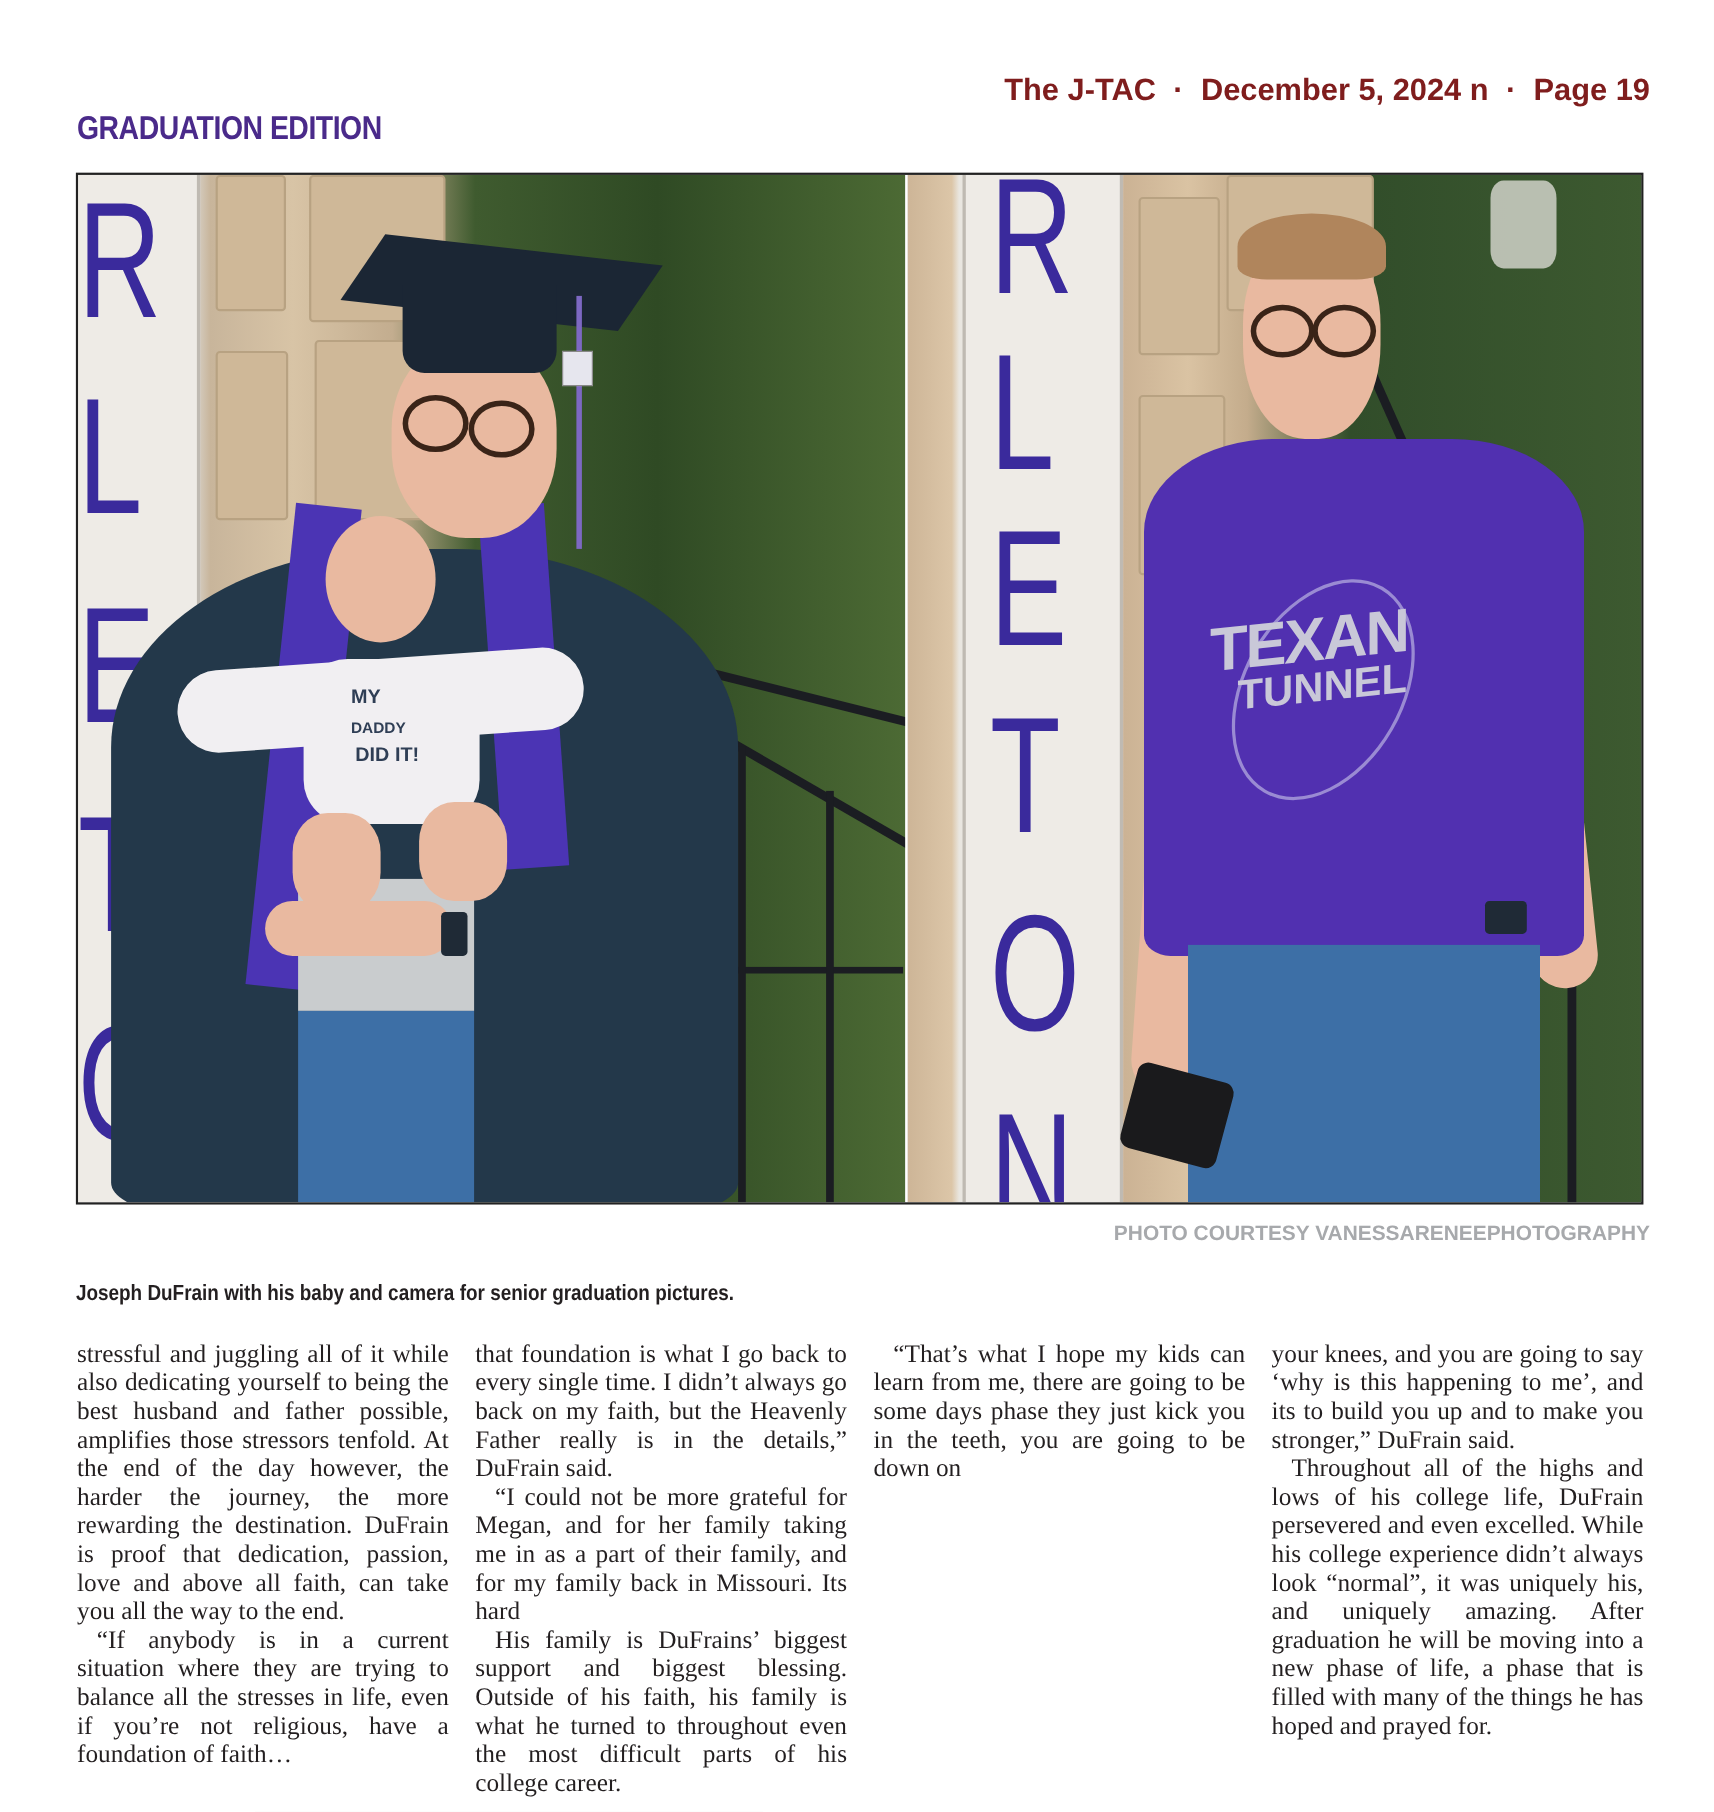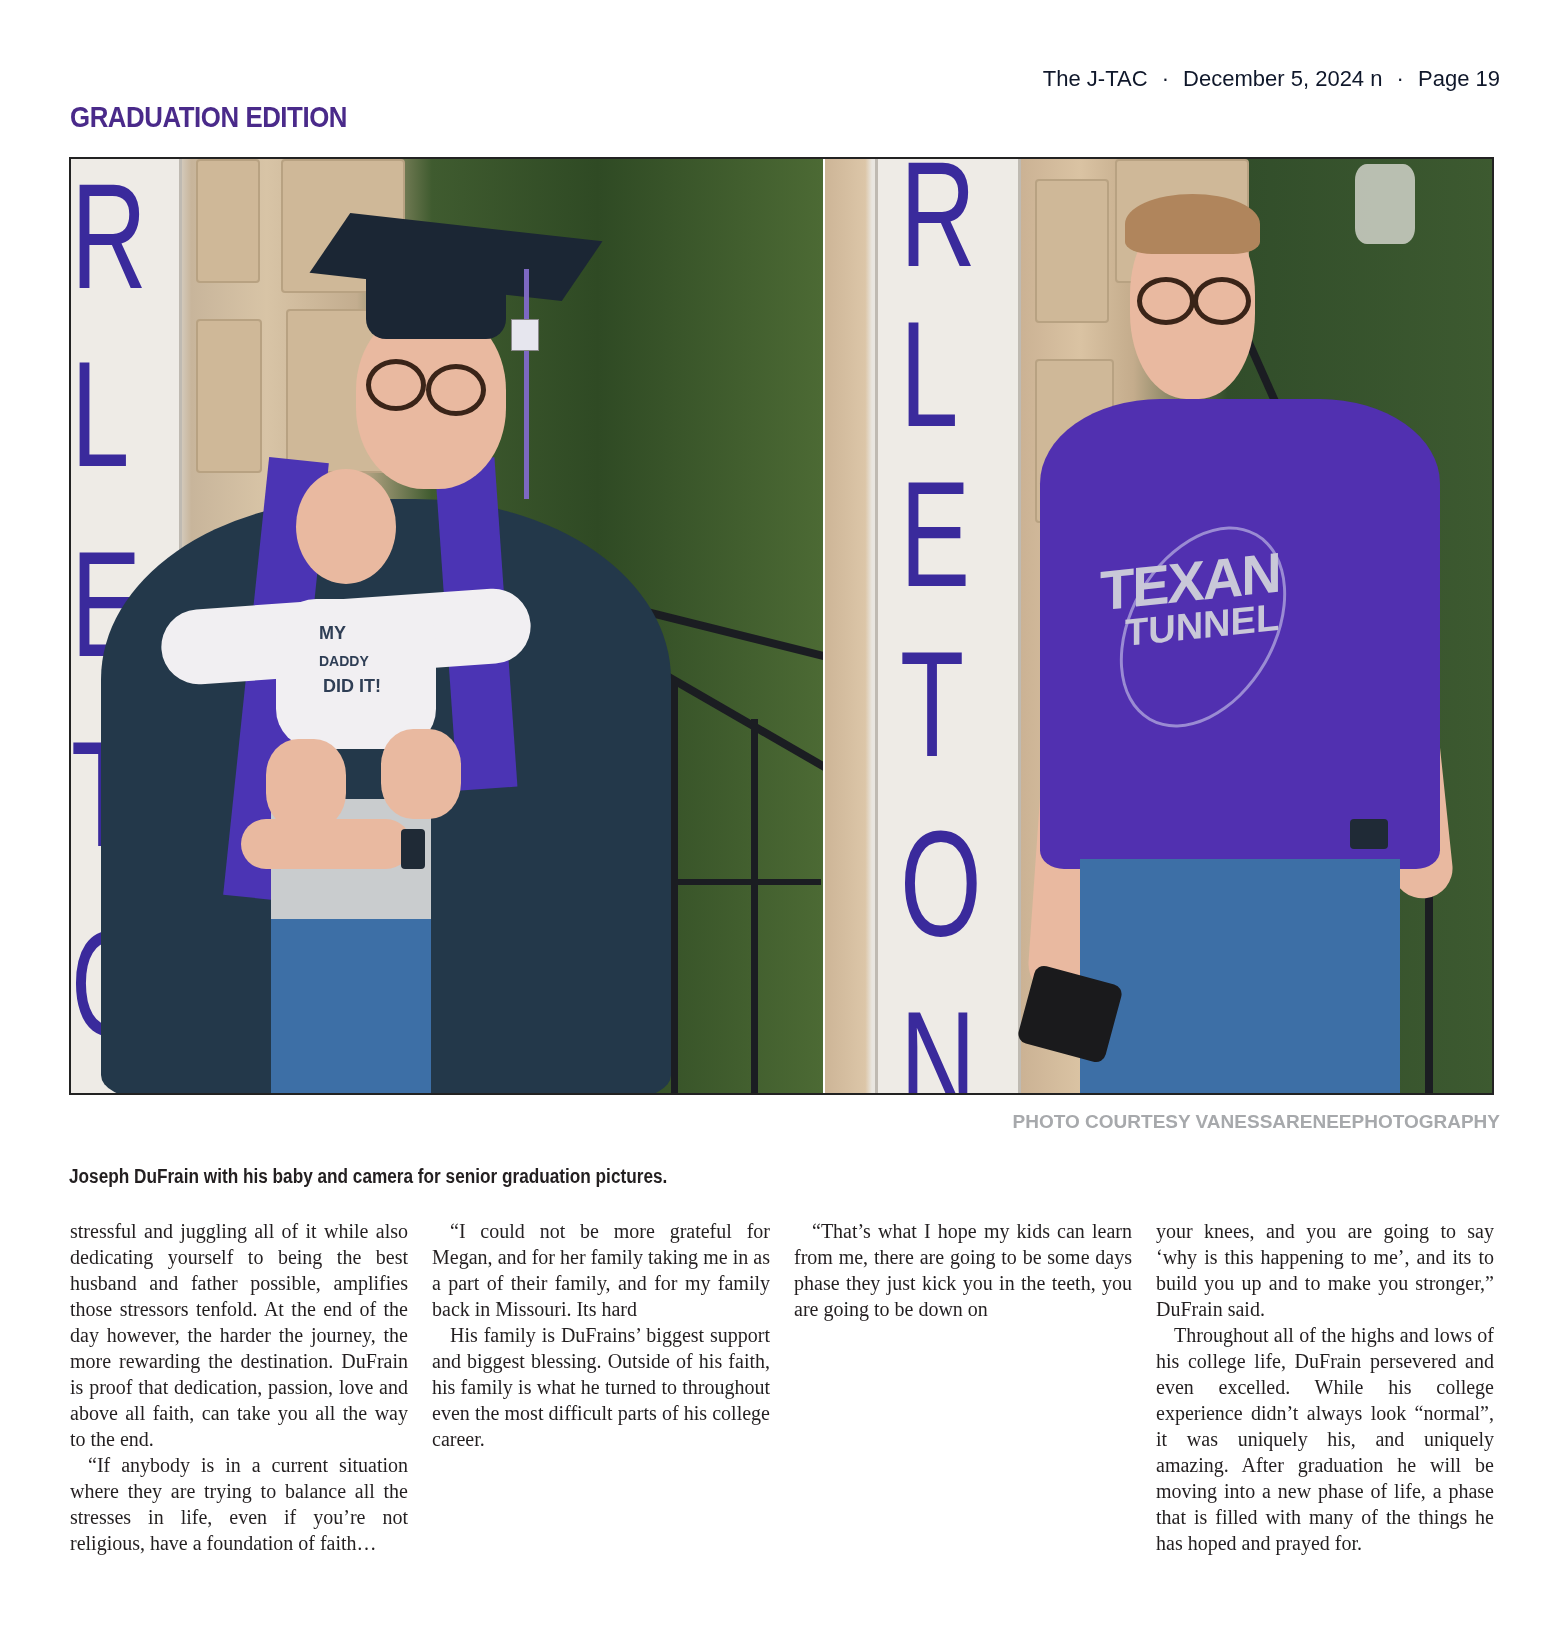--- a/index.html
+++ b/index.html
@@ -1,21 +1,21 @@
 <!DOCTYPE html>
 <html><head>
 <meta charset="utf-8">
 <style>
   html, body { margin: 0; padding: 0; background: #ffffff; }
   body { width: 1558px; height: 1647px; position: relative; overflow: hidden; color: #231f20; }
 
   .header-line {
     position: absolute; top: 66px; right: 58px;
-    font-family: "Liberation Sans", sans-serif; font-weight: normal; font-size: 22px;
-    color: #0f172a; letter-spacing: 0px; white-space: nowrap;
+    font-family: "Liberation Sans", sans-serif; font-weight: bold; font-size: 28px;
+    color: #7f1d1d; letter-spacing: 0px; white-space: nowrap;
   }
   .header-line .sep { margin: 0 8px; }
 
   .section-label {
     position: absolute; top: 100px; left: 70px;
     font-family: "Liberation Sans", sans-serif; font-weight: bold; font-size: 30px;
     color: #4a2a8a; transform: scaleX(0.86); transform-origin: left center;
     letter-spacing: -0.5px; white-space: nowrap;
   }
 
@@ -66,21 +66,21 @@
   }
   .caption {
     position: absolute; top: 1165px; left: 69px;
     font-family: "Liberation Sans", sans-serif; font-weight: bold; font-size: 20px;
     color: #231f20; transform: scaleX(0.86); transform-origin: left center; white-space: nowrap;
   }
 
   .columns { position: absolute; top: 1218px; left: 70px; width: 1424px; height: 360px; }
   .col {
     position: absolute; top: 0; width: 338px;
-    font-family: "Liberation Serif", serif; font-size: 20px; line-height: 26px;
+    font-family: "Liberation Serif", serif; font-size: 23px; line-height: 26px;
     color: #231f20; text-align: justify; hyphens: none;
   }
   .col p { margin: 0; text-indent: 0; }
   .col p.indent { text-indent: 18px; }
   .col1 { left: 0; }
   .col2 { left: 362px; }
   .col3 { left: 724px; }
   .col4 { left: 1086px; }
 </style>
 </head>
@@ -177,20 +177,21 @@
 
 <div class="credit">PHOTO COURTESY VANESSARENEEPHOTOGRAPHY</div>
 <div class="caption">Joseph DuFrain with his baby and camera for senior graduation pictures.</div>
 
 <div class="columns">
   <div class="col col1">
     <p>stressful and juggling all of it while also dedicating yourself to being the best husband and father possible, amplifies those stressors tenfold. At the end of the day however, the harder the journey, the more rewarding the destination. DuFrain is proof that dedication, passion, love and above all faith, can take you all the way to the end.</p>
     <p class="indent">“If anybody is in a current situation where they are trying to balance all the stresses in life, even if you’re not religious, have a foundation of faith…</p>
   </div>
   <div class="col col2">
+    <p>that foundation is what I go back to every single time. I didn’t always go back on my faith, but the Heavenly Father really is in the details,” DuFrain said.</p>
     <p class="indent">“I could not be more grateful for Megan, and for her family taking me in as a part of their family, and for my family back in Missouri. Its hard</p>
     <p class="indent">His family is DuFrains’ biggest support and biggest blessing. Outside of his faith, his family is what he turned to throughout even the most difficult parts of his college career.</p>
   </div>
   <div class="col col3">
     <p class="indent">“That’s what I hope my kids can learn from me, there are going to be some days phase they just kick you in the teeth, you are going to be down on</p>
   </div>
   <div class="col col4">
     <p>your knees, and you are going to say ‘why is this happening to me’, and its to build you up and to make you stronger,” DuFrain said.</p>
     <p class="indent">Throughout all of the highs and lows of his college life, DuFrain persevered and even excelled. While his college experience didn’t always look “normal”, it was uniquely his, and uniquely amazing. After graduation he will be moving into a new phase of life, a phase that is filled with many of the things he has hoped and prayed for.</p>
   </div>

